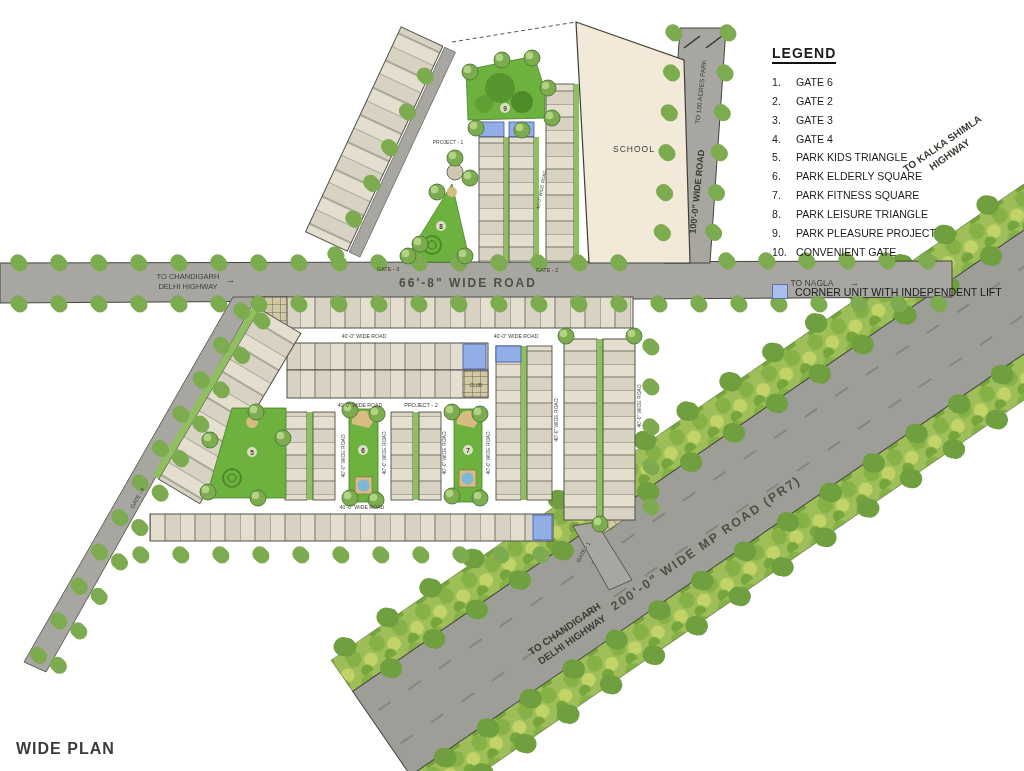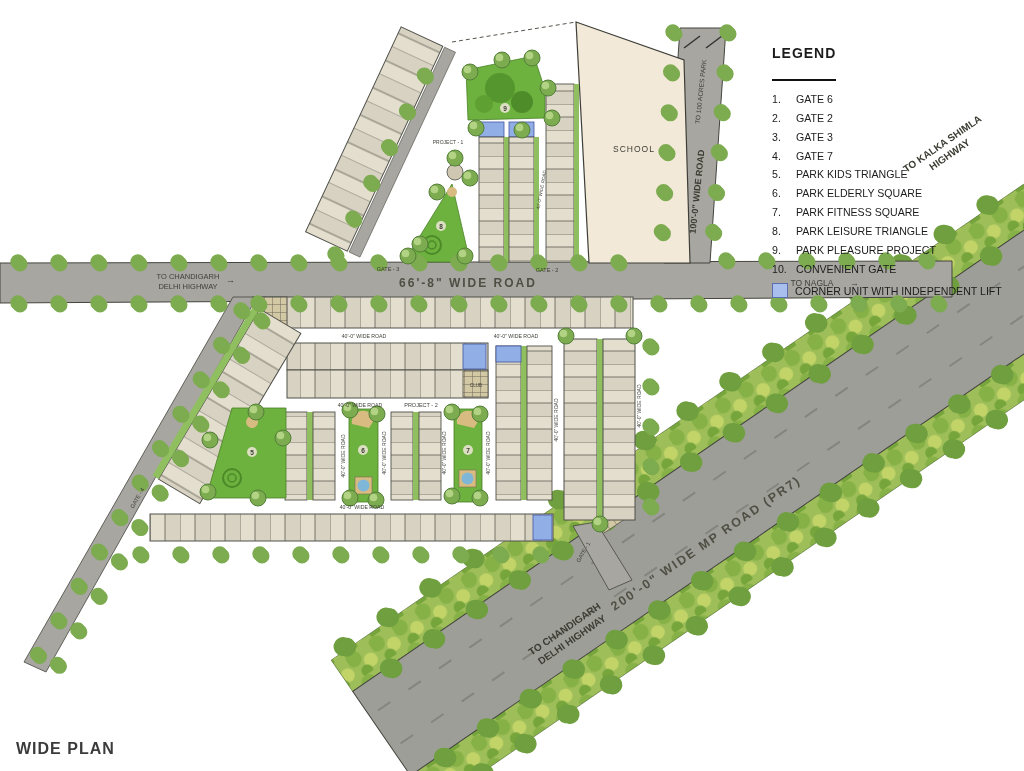--- a/index.html
+++ b/index.html
@@ -10,24 +10,24 @@
   .rd-big{fill:#4f4f44;font-weight:bold;letter-spacing:2px;}
   .rd-med{fill:#3c3c33;font-weight:bold;}
   .rd-sm{fill:#3f3f38;}
   .tr {fill:none;stroke:#7dab4f;stroke-width:15;stroke-linecap:round;stroke-dasharray:0 40;}
   .tr2{fill:none;stroke:#b6d58a;stroke-width:6.5;stroke-linecap:round;stroke-dasharray:0 40;}
   .trB {fill:none;stroke:#6f9f3e;stroke-width:19;stroke-linecap:round;stroke-dasharray:0 52;}
   .trB2{fill:none;stroke:#b9d370;stroke-width:8;stroke-linecap:round;stroke-dasharray:0 52;}
   .lane{fill:none;stroke:#85857f;stroke-width:2;stroke-dasharray:15 22;}
   .legend{position:absolute;left:772px;top:44px;width:246px;color:#1c1c1c;}
   .legend h3{margin:0 0 9px 0;font-size:14px;letter-spacing:1px;display:inline-block;
-             border-bottom:2px solid #111;padding-bottom:18px;}
+             border-bottom:2px solid #111;padding-bottom:1px;}
   .legend .row{display:flex;font-size:10.6px;line-height:1.78;}
   .legend .num{width:24px;flex:0 0 24px;}
-  .legend .note{display:flex;align-items:center;margin-top:5px;font-size:10.6px;}
+  .legend .note{display:flex;align-items:center;margin-top:23px;font-size:10.6px;}
   .legend .swatch{width:14px;height:13px;background:#a9bfee;border:1px solid #5b6fae;
                   margin-right:7px;flex:0 0 14px;}
   .title{position:absolute;left:16px;top:740px;font-size:16px;font-weight:bold;
          letter-spacing:1px;color:#3b3b3b;}
 </style>
 </head>
 <body>
 
 <div class="canvas">
 
@@ -291,21 +291,21 @@
   <div class="row">
         <span class="num">2.</span>
         <span>GATE 2</span>
       </div>
   <div class="row">
         <span class="num">3.</span>
         <span>GATE 3</span>
       </div>
   <div class="row">
         <span class="num">4.</span>
-        <span>GATE 7</span>
+        <span>GATE 4</span>
       </div>
   <div class="row">
         <span class="num">5.</span>
         <span>PARK KIDS TRIANGLE</span>
       </div>
   <div class="row">
         <span class="num">6.</span>
         <span>PARK ELDERLY SQUARE</span>
       </div>
   <div class="row">

